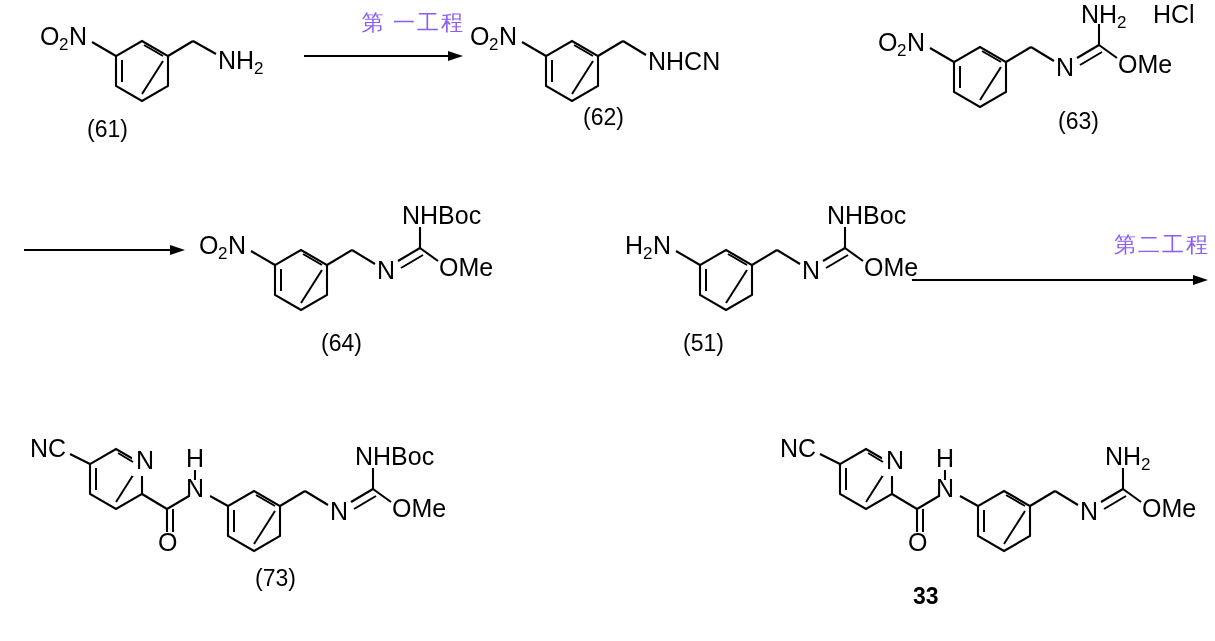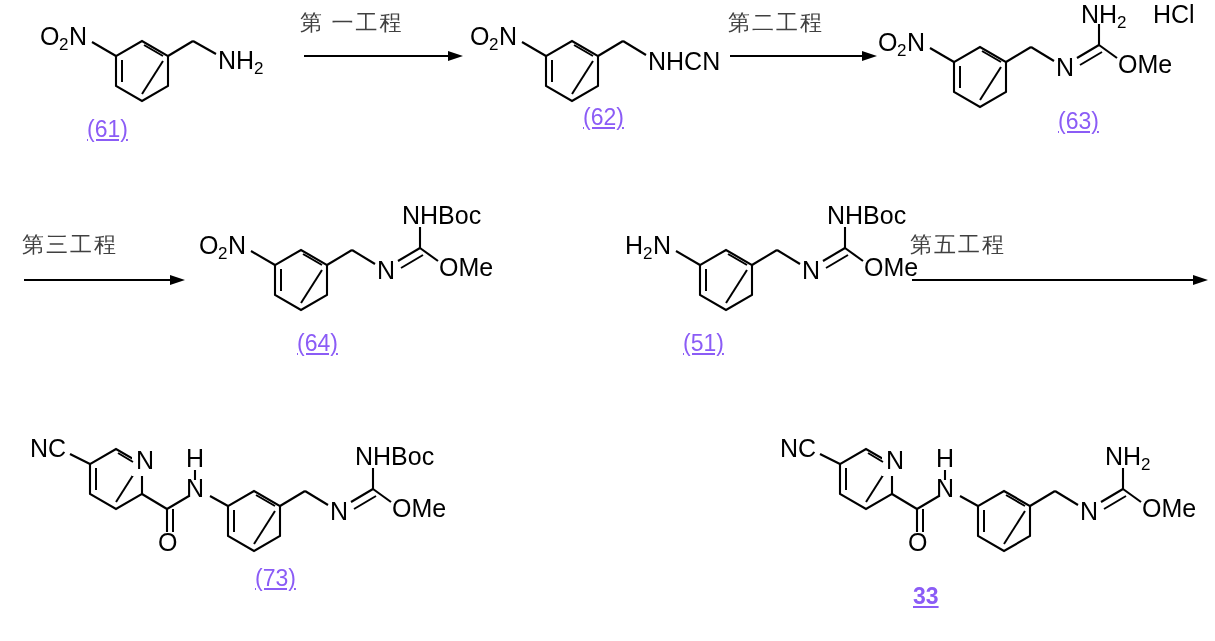--- a/index.html
+++ b/index.html
@@ -45,38 +45,37 @@
   }
   .bond-thin {
     stroke: #000;
     stroke-width: 2.0;
     fill: none;
   }
   .cpd-label {
     position: absolute;
     font-family: "Liberation Sans", sans-serif;
     font-size: 23px;
-    color: #8b5cf6;
+    color: #000000;
     white-space: nowrap;
-    text-decoration: underline;
   }
   .cpd-label.bold {
     font-weight: bold;
     margin-left: 25px;
   }
   .step {
     position: absolute;
   }
   .step-label {
     font-family: "Liberation Serif", "DejaVu Serif", serif;
     font-size: 22px;
-    color: #404040;
+    color: #8b5cf6;
     white-space: nowrap;
     letter-spacing: 2px;
-    text-align: left;
+    text-align: right;
   }
   .arrow-wrap {
     position: relative;
     height: 18px;
   }
   .arrow-wrap svg {
     display: block;
   }
 </style>
 </head>
@@ -126,29 +125,20 @@
       <path class="bond-thin" d="M 90 48 L 90 70"></path>
       <path class="bond-thin" d="M 131 49 L 110 82"></path>
       <path class="bond-thin" d="M 112 33 L 131 44"></path>
       <path class="bond" d="M 136 44 L 161 29"></path>
       <path class="bond" d="M 161 29 L 184 43"></path>
       <text class="atom" x="186" y="51">NHCN</text>
     </svg>
   </div>
   <div class="cpd-label" style="left:583px; top:104px;">(62)</div>
 
-  <div class="step" style="left:728px; top:8px; width:150px;">
-    <div class="step-label">第二工程</div>
-    <div class="arrow-wrap" style="margin-top:10px;">
-      <svg width="150" height="16" viewBox="0 0 150 16">
-        <line class="bond" x1="2" y1="8" x2="136" y2="8"></line>
-        <path d="M 134 3 L 149 8 L 134 13 Z" fill="#000"></path>
-      </svg>
-    </div>
-  </div>
 
   <div class="struct" style="left:875px; top:6px;">
     <svg width="330" height="120" viewBox="0 0 330 120">
       <text class="atom" x="3" y="38">O</text>
       <text class="atom-sub" x="22" y="46">2</text>
       <text class="atom" x="32" y="38">N</text>
       <path class="bond" d="M 55 42 L 79 56"></path>
       <path class="bond" d="M 79 56 L 79 86 L 105 101 L 131 86 L 131 56 L 105 41 Z"></path>
       <path class="bond-thin" d="M 85 60 L 85 82"></path>
       <path class="bond-thin" d="M 126 61 L 105 94"></path>
@@ -168,21 +158,20 @@
 
       <path class="bond" d="M 224 39 L 242 52"></path>
       <text class="atom" x="243" y="60">OMe</text>
 
       <text class="atom" x="278" y="10">HCl</text>
     </svg>
   </div>
   <div class="cpd-label" style="left:1058px; top:108px;">(63)</div>
 
   <div class="step" style="left:22px; top:230px; width:165px;">
-    <div class="step-label">第三工程</div>
     <div class="arrow-wrap" style="margin-top:12px;">
       <svg width="165" height="16" viewBox="0 0 165 16">
         <line class="bond" x1="2" y1="8" x2="150" y2="8"></line>
         <path d="M 148 3 L 163 8 L 148 13 Z" fill="#000"></path>
       </svg>
     </div>
   </div>
 
   <div class="struct" style="left:196px; top:195px;">
     <svg width="290" height="125" viewBox="0 0 290 125">
@@ -198,21 +187,21 @@
       <path class="bond" d="M 156 55 L 179 69"></path>
       <text class="atom" x="181" y="77">N</text>
       <path class="bond" d="M 202 66 L 224 53"></path>
       <path class="bond-thin" d="M 205 73 L 227 60"></path>
       <path class="bond" d="M 224 53 L 224 32"></path>
       <text class="atom" x="206" y="22">NHBoc</text>
       <path class="bond" d="M 224 53 L 242 66"></path>
       <text class="atom" x="243" y="74">OMe</text>
     </svg>
   </div>
-  <div class="cpd-label" style="left:297px; top:330px;">(64)</div>
+  <div class="cpd-label" style="left:321px; top:330px;">(64)</div>
 
 
   <div class="struct" style="left:622px; top:195px;">
     <svg width="290" height="125" viewBox="0 0 290 125">
       <text class="atom" x="3" y="52">H</text>
       <text class="atom-sub" x="21" y="60">2</text>
       <text class="atom" x="31" y="52">N</text>
       <path class="bond" d="M 54 56 L 78 70"></path>
       <path class="bond" d="M 78 70 L 78 100 L 104 115 L 130 100 L 130 70 L 104 55 Z"></path>
       <path class="bond-thin" d="M 84 74 L 84 96"></path>
@@ -225,21 +214,21 @@
       <path class="bond-thin" d="M 204 73 L 226 60"></path>
       <path class="bond" d="M 223 53 L 223 32"></path>
       <text class="atom" x="205" y="22">NHBoc</text>
       <path class="bond" d="M 223 53 L 241 66"></path>
       <text class="atom" x="242" y="74">OMe</text>
     </svg>
   </div>
   <div class="cpd-label" style="left:683px; top:330px;">(51)</div>
 
   <div class="step" style="left:910px; top:230px; width:300px;">
-    <div class="step-label">第五工程</div>
+    <div class="step-label">第二工程</div>
     <div class="arrow-wrap" style="margin-top:12px;">
       <svg width="300" height="16" viewBox="0 0 300 16">
         <line class="bond" x1="2" y1="8" x2="285" y2="8"></line>
         <path d="M 283 3 L 298 8 L 283 13 Z" fill="#000"></path>
       </svg>
     </div>
   </div>
 
   <div class="struct" style="left:28px; top:432px;">
     <svg width="440" height="135" viewBox="0 0 440 135">

